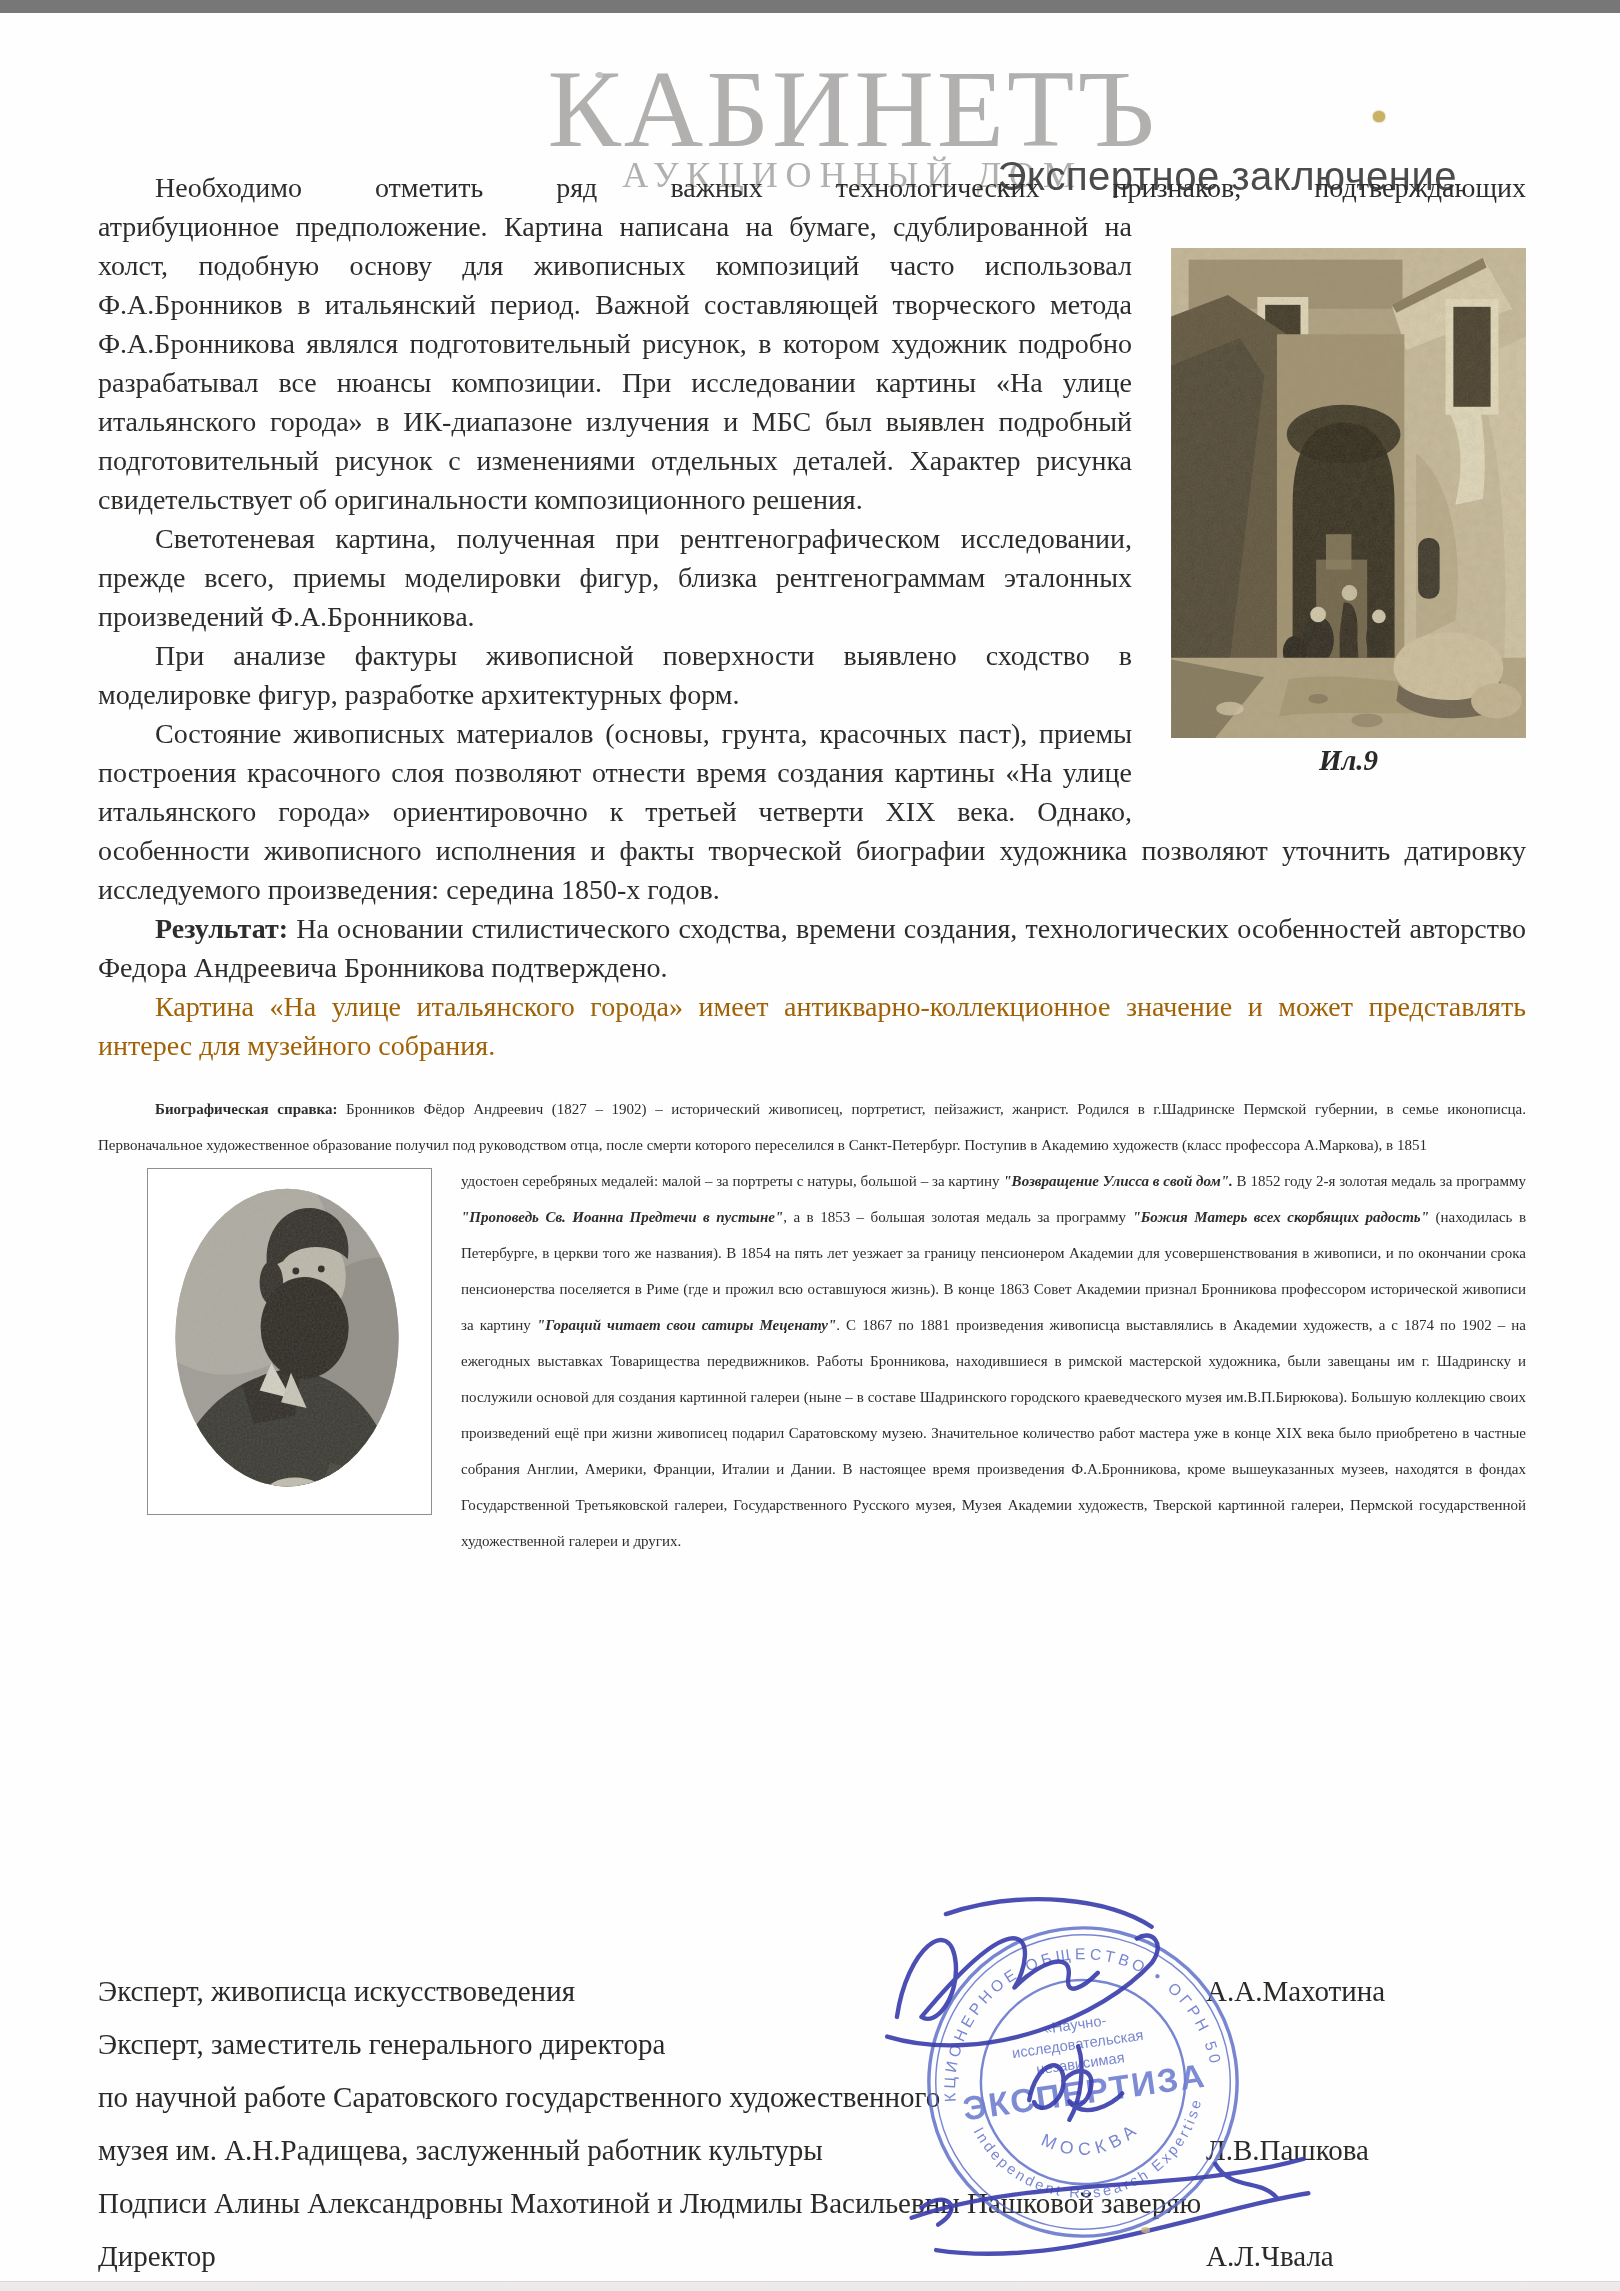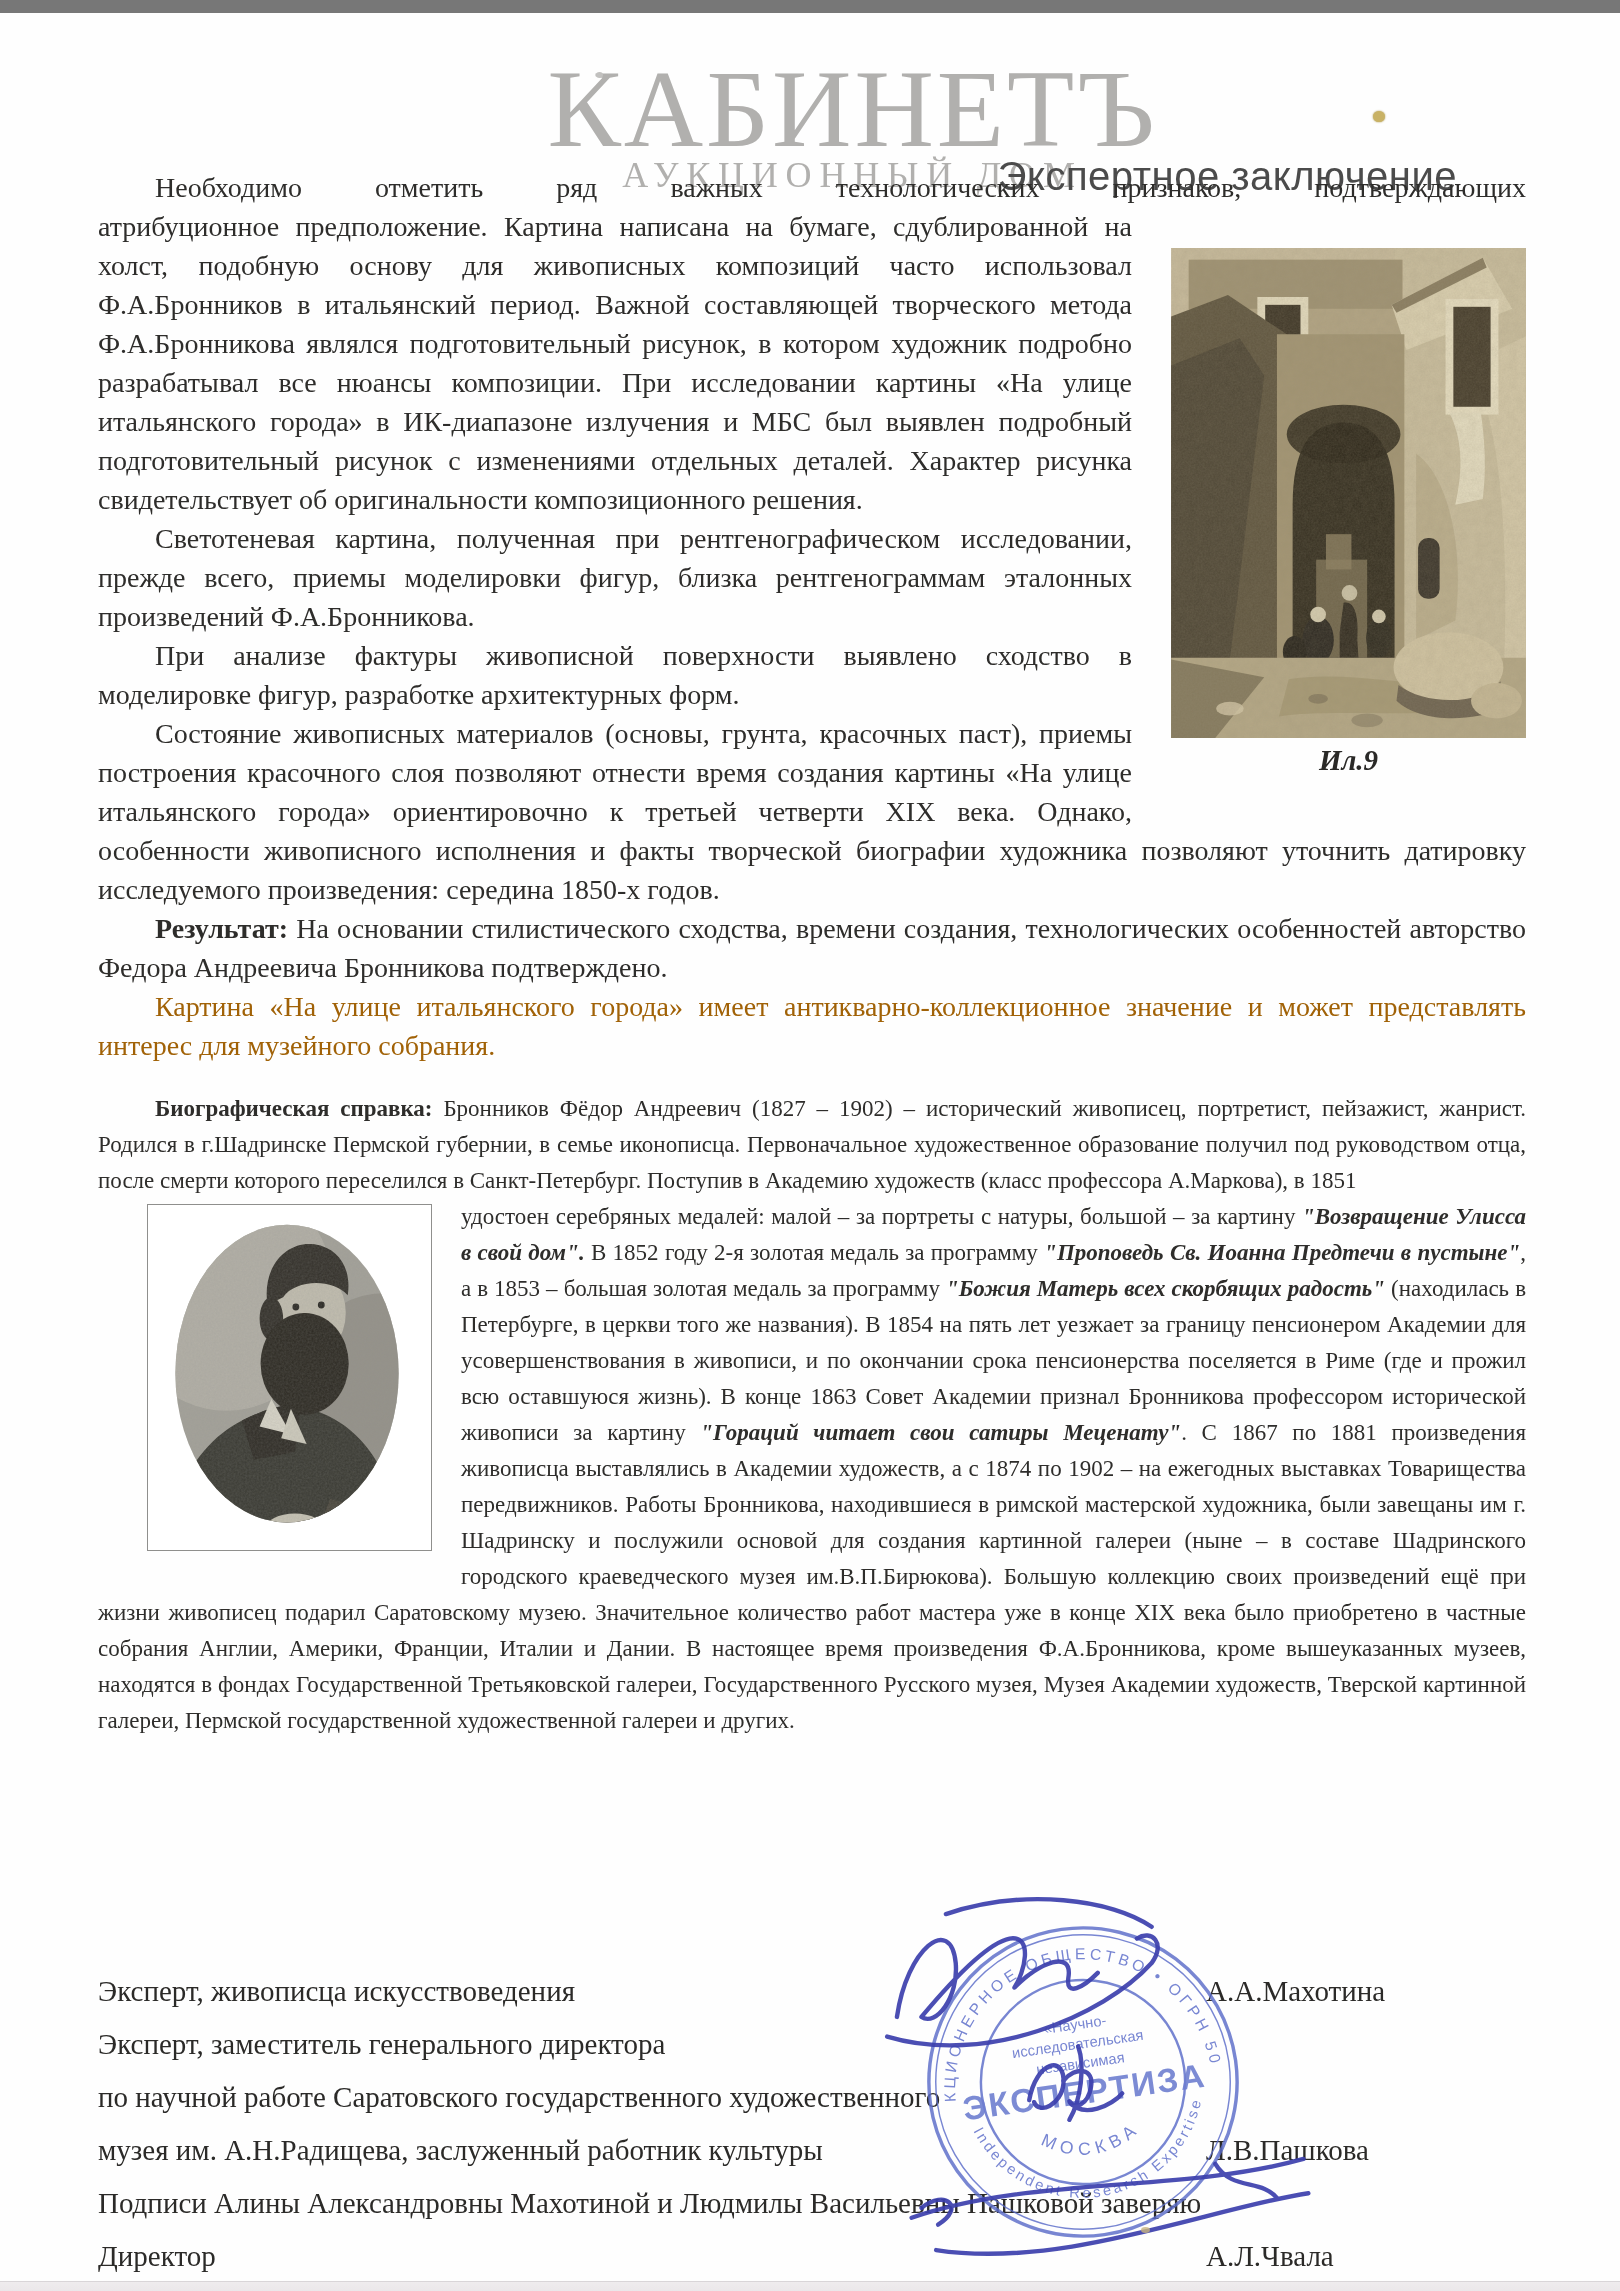--- a/index.html
+++ b/index.html
@@ -28,21 +28,21 @@
   .main-text{font-size:28px;line-height:39px;text-align:justify;color:#2e2d2b;}
   .first-line{text-indent:57px;text-align:justify;text-align-last:justify;}
   .indent{text-indent:57px;}
   .b{font-weight:bold;}
   .conclusion{font-weight:normal;color:#a16207;}
   
   .street-fig{float:right;width:355px;margin:41px 0 25.5px 31px;padding-left:8px;}
   .street-fig svg{display:block;}
   .fig-caption{font-size:29px;font-weight:bold;font-style:italic;text-align:center;margin-top:5.9px;color:#2a2927;}
   
-  .bio{font-size:23px;line-height:36px;text-align:justify;color:#2e2d2b;}
+  .bio{font-size:15px;line-height:36px;text-align:justify;color:#2e2d2b;}
   .bio-p1{margin-top:25.5px !important;}
   .seg-bi{font-weight:bold;font-style:italic;}
   .portrait-fig{float:left;width:283px;margin:5.9px 29px 15.7px 49px;border:1px solid #8f8f8d;background:#fff;}
   .portrait-fig svg{display:block;}
   
   .sig-block{position:absolute;left:98px;top:1952px;width:1428px;font-size:29px;color:#2b2a28;}
   .sig-row{position:relative;height:53px;line-height:53px;white-space:nowrap;}
   .sig-name{position:absolute;left:1108px;top:0;}
   
   .stamp{position:absolute;left:923px;top:1909px;width:320px;height:320px;opacity:.82;}

